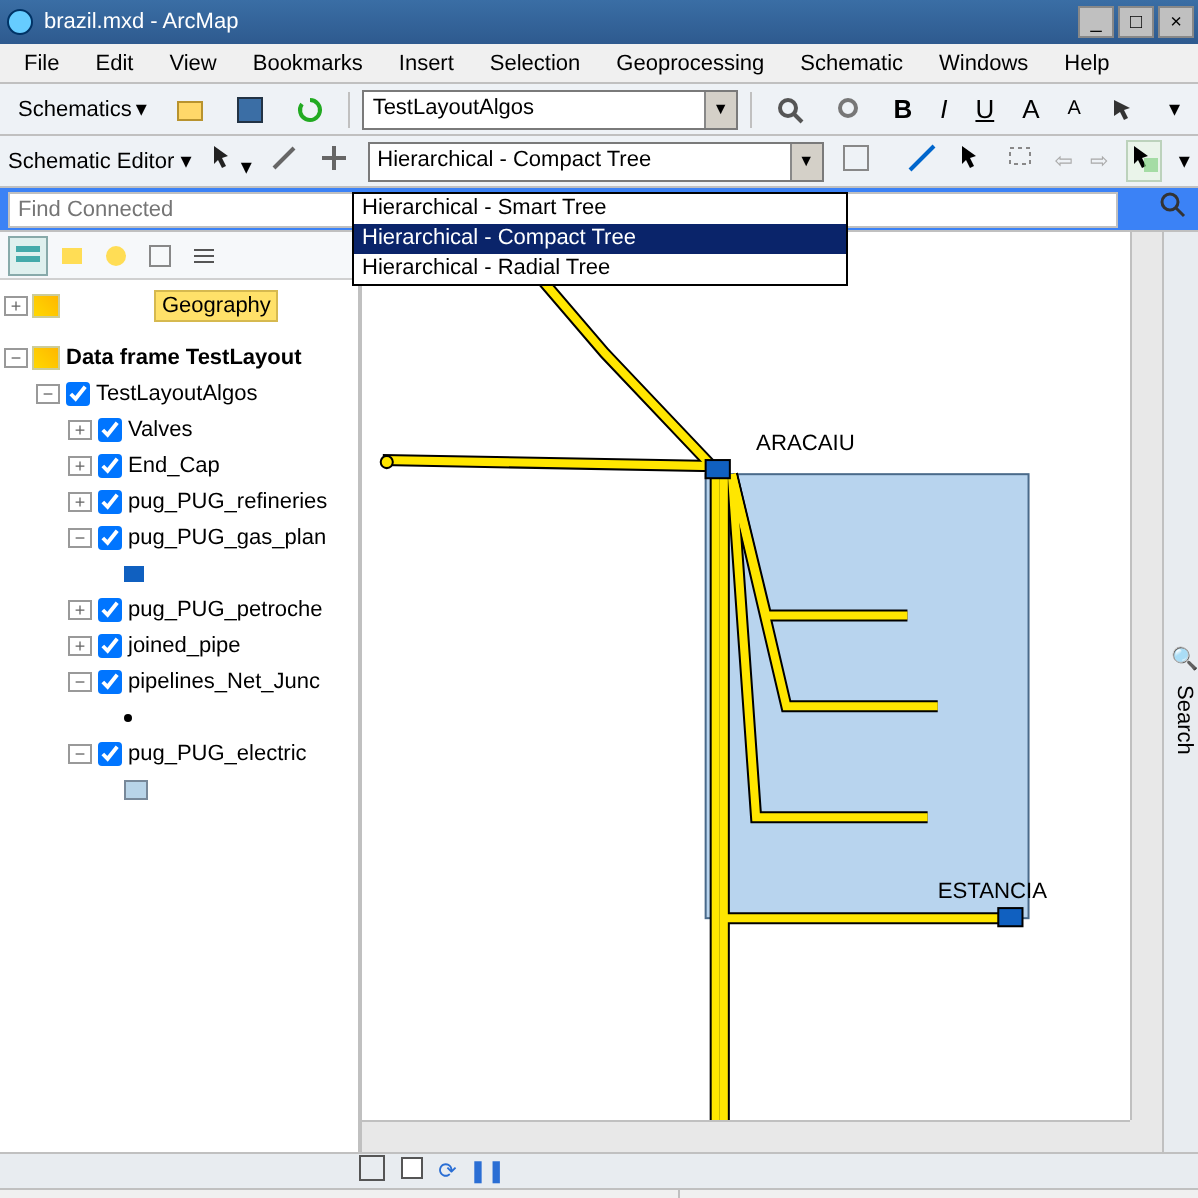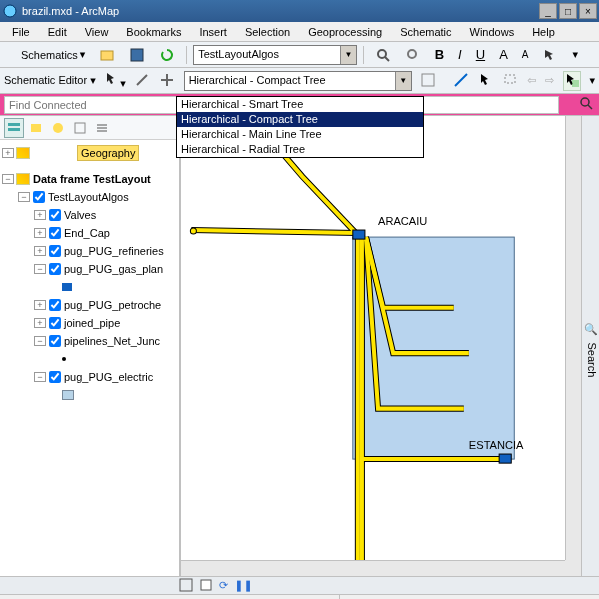--- a/index.html
+++ b/index.html
@@ -7,30 +7,30 @@
 
 .titlebar { height: 22px; background: linear-gradient(#3a6ea5, #2e5a8f); display: flex; align-items: center; padding: 0 2px; color: #fff; }
 .titlebar .icon { width: 16px; height: 16px; margin-right: 4px; display: inline-flex; align-items: center; justify-content: center; }
 .titlebar .title { flex: 1; font-size: 11px; }
 .titlebar .winbtns { display: flex; gap: 2px; }
 .titlebar .winbtn { width: 18px; height: 16px; background: #c0c0c0; border: 1px solid #888; display: flex; align-items: center; justify-content: center; font-size: 10px; color: #000; }
 
 .menubar { height: 20px; background: #f0f0f0; border-bottom: 1px solid #c0c0c0; display: flex; align-items: center; padding: 0 4px; gap: 2px; }
 .menubar span { padding: 2px 8px; cursor: default; text-align: right; }
 
-.toolbar { height: 26px; background: #eef2f6; border-bottom: 1px solid #c0c0c0; display: flex; align-items: center; padding: 0 16px; gap: 4px; }
+.toolbar { height: 26px; background: #eef2f6; border-bottom: 1px solid #c0c0c0; display: flex; align-items: center; padding: 0 4px; gap: 4px; }
 .toolbar .btn { padding: 2px 4px; border: 1px solid transparent; display: flex; align-items: center; gap: 2px; }
 .toolbar .sep { width: 1px; height: 18px; background: #c0c0c0; margin: 0 2px; }
 .toolbar .bold { font-weight: bold; font-size: 13px; }
 .toolbar .italic { font-style: italic; font-size: 13px; }
 .toolbar .underline { text-decoration: underline; font-size: 13px; }
 
 .schematic-bar { height: 26px; background: #eef2f6; border-bottom: 1px solid #c0c0c0; display: flex; align-items: center; padding: 0 4px; gap: 4px; position: relative; justify-content: space-between; }
 
-.find-bar { height: 22px; background: #ec4899; border-bottom: 1px solid #c0c0c0; display: flex; align-items: center; padding: 0 4px; gap: 20px; }
+.find-bar { height: 22px; background: #3b82f6; border-bottom: 1px solid #c0c0c0; display: flex; align-items: center; padding: 0 4px; gap: 20px; }
 .find-bar input { flex: 1; height: 18px; border: 1px solid #c0c0c0; padding: 0 4px; font-size: 11px; }
 
 .body-area { display: flex; height: 460px; }
 .toc { width: 180px; background: #fff; border-right: 1px solid #c0c0c0; display: flex; flex-direction: column; }
 .toc-header { height: 22px; background: linear-gradient(#e4eaf2, #c8d4e4); border-bottom: 1px solid #a0a0a0; display: flex; align-items: center; padding: 0 6px; font-size: 11px; }
 .toc-toolbar { height: 24px; background: #f6f8fa; border-bottom: 1px solid #d0d0d0; display: flex; align-items: center; padding: 0 4px; gap: 2px; }
 .toc-toolbar .tbtn { width: 20px; height: 20px; display: flex; align-items: center; justify-content: center; border: 1px solid transparent; }
 .toc-toolbar .tbtn.active { border: 1px solid #8aa; background: #dff0ee; }
 .tree { flex: 1; overflow: auto; padding: 4px 2px; background: #fff; }
 .tree .node { display: flex; align-items: center; height: 18px; font-size: 11px; white-space: nowrap; }
@@ -171,21 +171,20 @@
   <span class="btn" style="border:1px solid #bcd2bc;background:#eaf4ea"><svg class="ico">
         <path d="M3 2l7 5-3 1 2 4-2 1-2-4-2 2z" fill="#000"></path>
         <rect x="8" y="8" width="7" height="7" fill="#7c7" opacity="0.6"></rect>
       </svg></span>
   <span class="btn">▾</span>
 </div>
 
 <div class="dropdown-list">
   <div class="opt">Hierarchical - Smart Tree</div>
   <div class="opt selected">Hierarchical - Compact Tree</div>
-  <div class="opt">Hierarchical - Main Line Tree</div>
   <div class="opt">Hierarchical - Radial Tree</div>
 </div>
 
 <div class="find-bar">
   <input type="text" placeholder="Find Connected" style="">
   <span class="btn"><svg class="ico">
         <circle cx="6" cy="6" r="4" fill="none" stroke="#333" stroke-width="1.5"></circle>
         <line x1="9" y1="9" x2="13" y2="13" stroke="#333" stroke-width="1.5"></line>
       </svg></span>
 </div>

